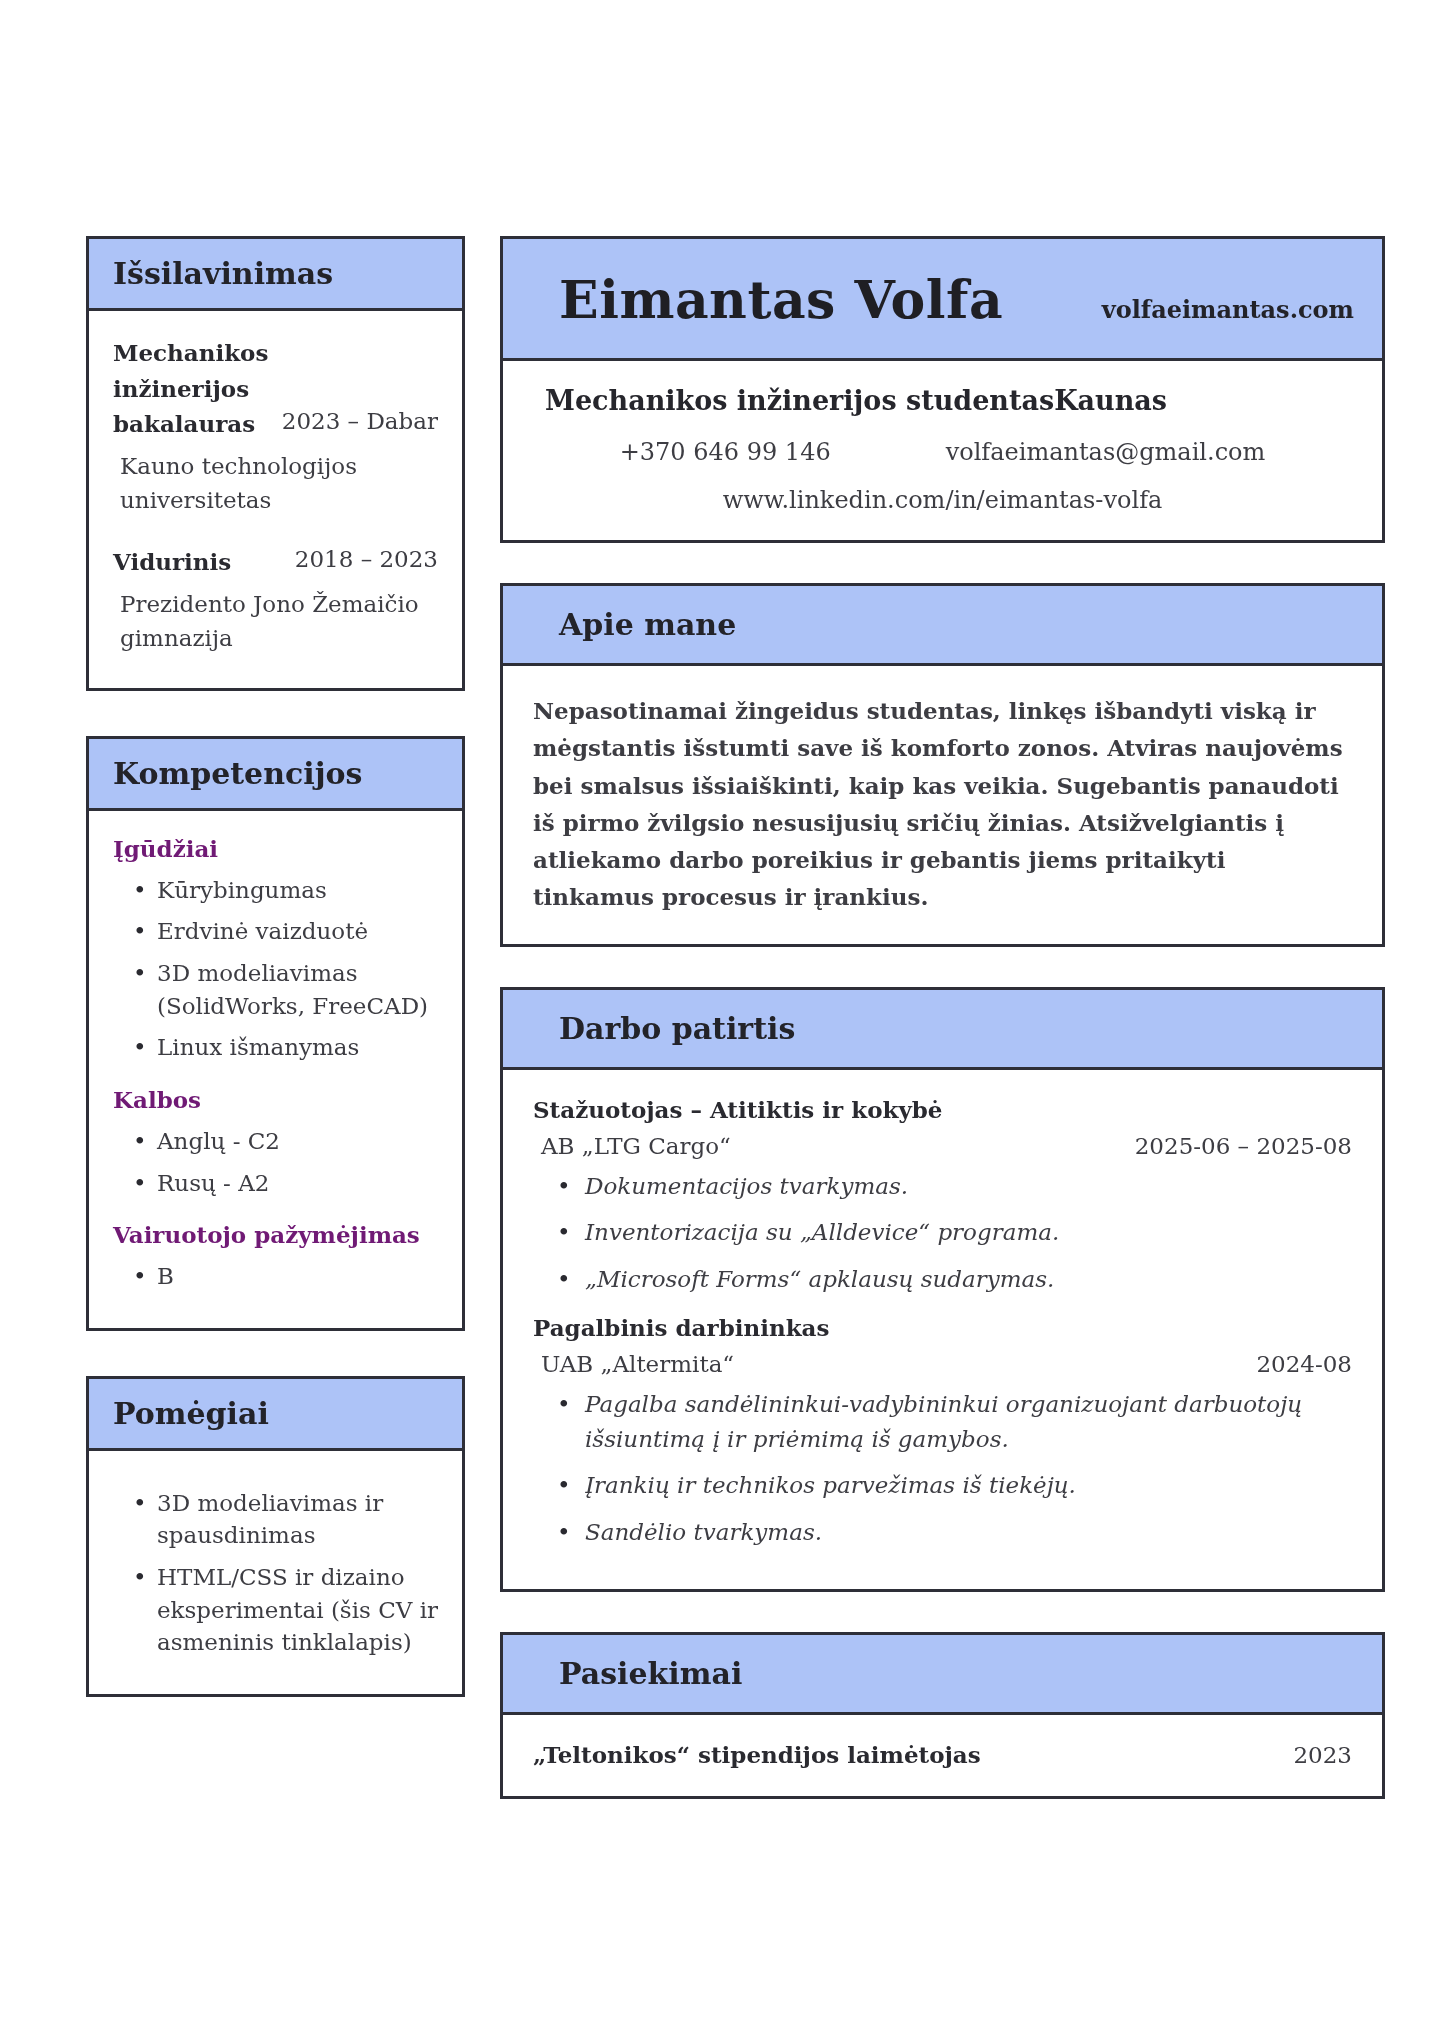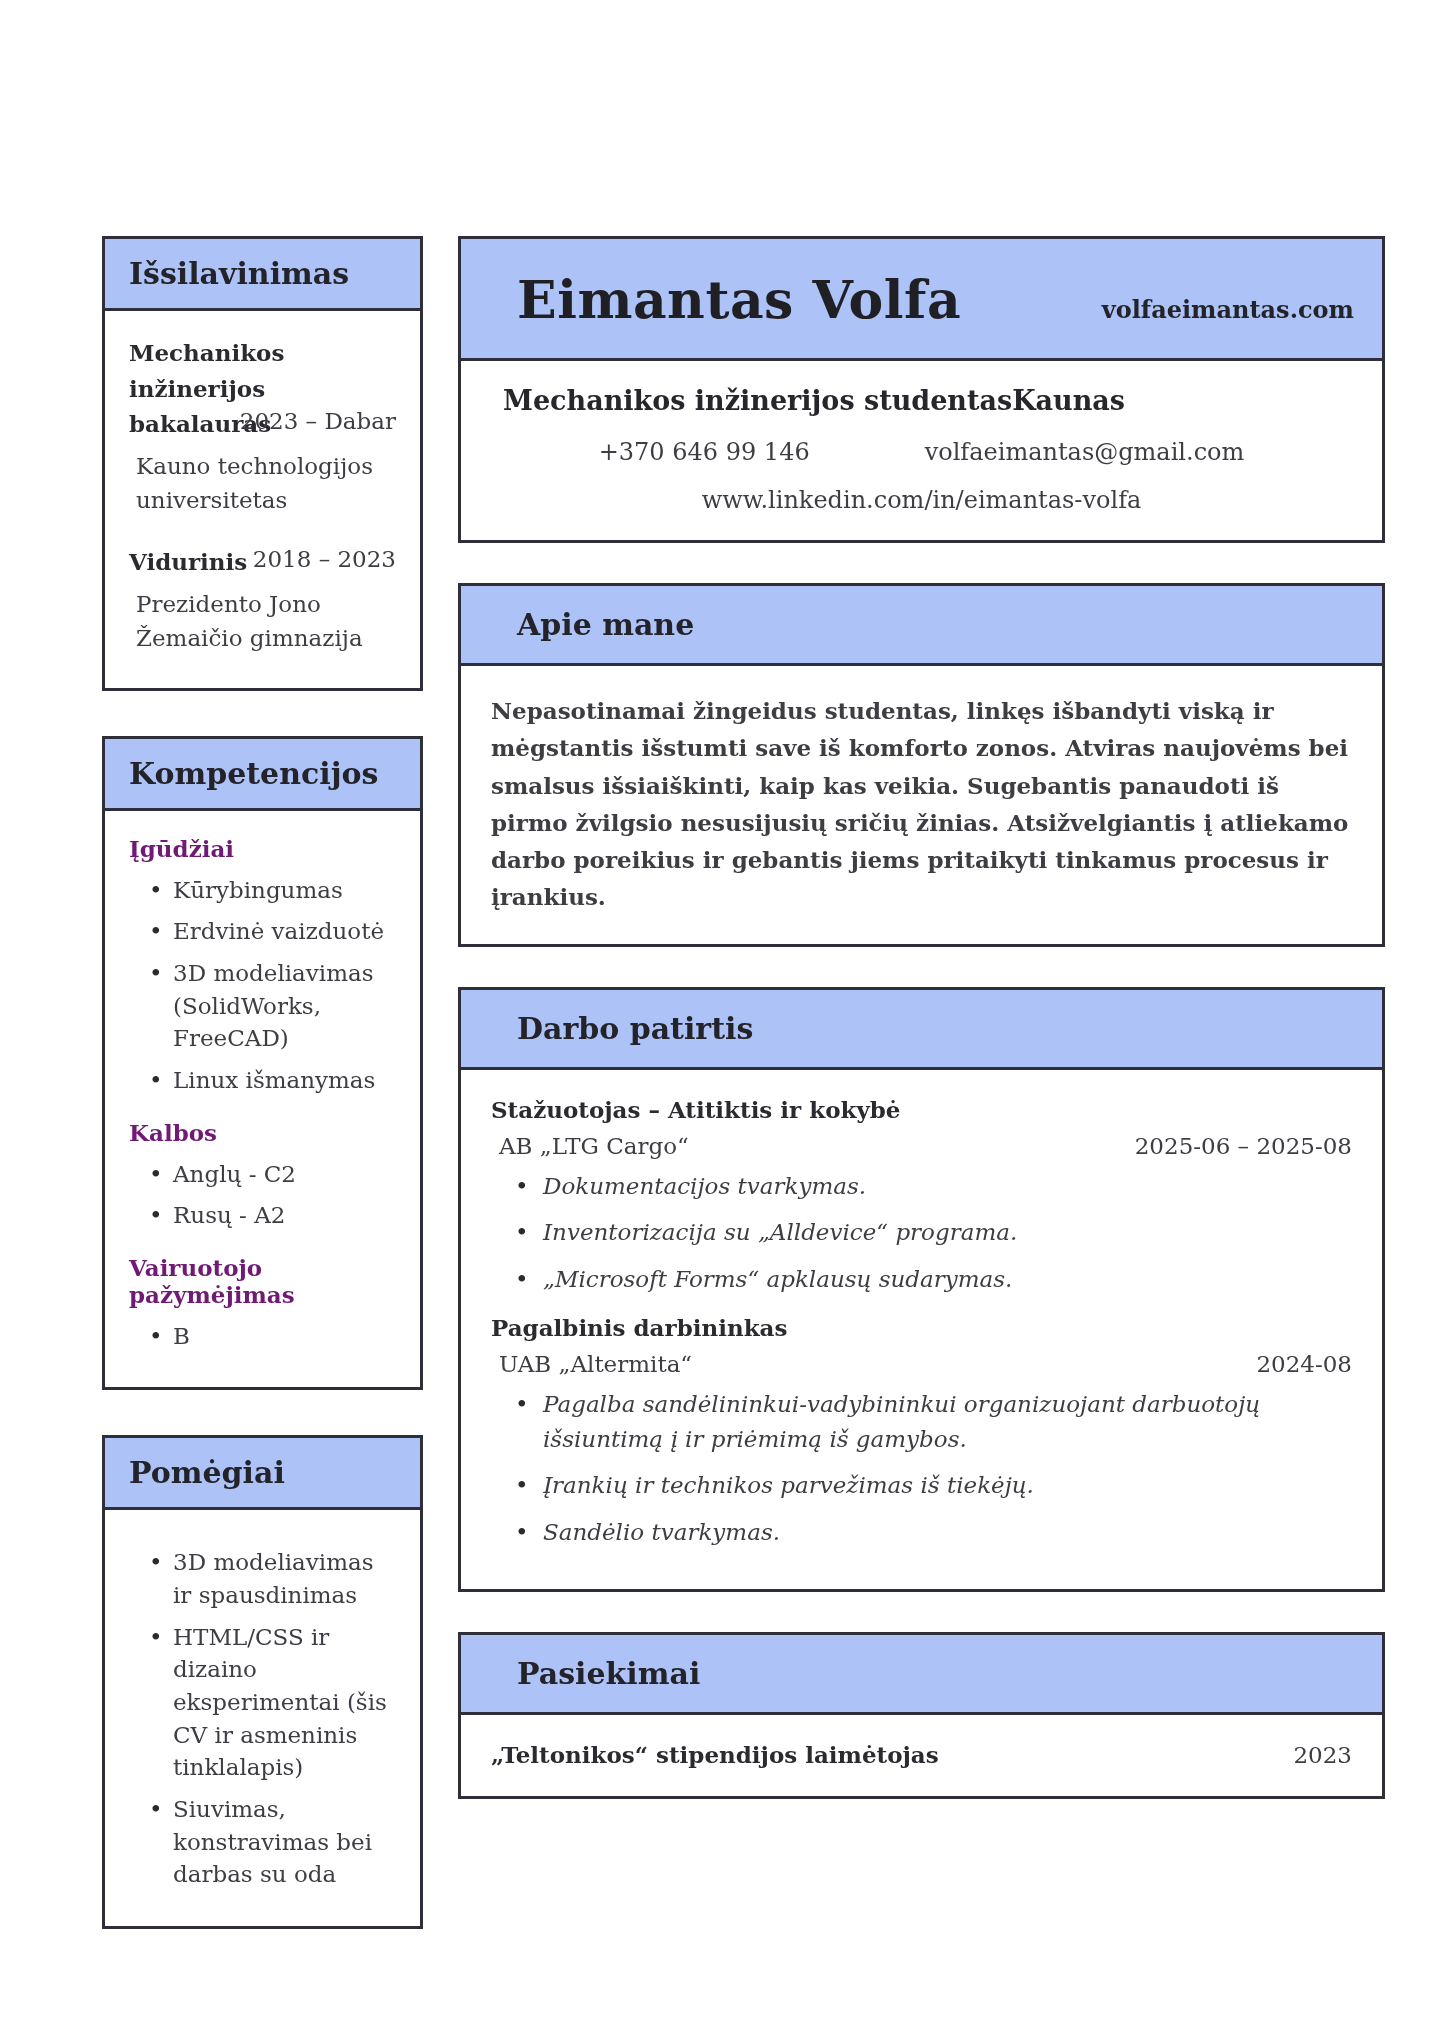--- a/index.html
+++ b/index.html
@@ -20,21 +20,21 @@
     border: 3px solid #2e2f38;
     background: #ffffff;
   }
   .box-header {
     background: #adc3f7;
     border-bottom: 3px solid #2e2f38;
     font-weight: bold;
     color: #232329;
   }
   
-  .sidebar { width: 321px; flex-shrink: 0; margin-left: 16px; }
+  .sidebar { width: 379px; flex-shrink: 0; }
   .sidebar .box { margin-bottom: 45px; }
   .sidebar .box-header {
     font-size: 30px;
     padding: 17px 24px;
   }
   .sidebar .box-content {
     padding: 24px 24px 26px 24px;
     font-size: 23px;
   }
   .edu-entry { margin-bottom: 26px; }
@@ -184,21 +184,20 @@
         </ul>
       </div>
     </div>
 
     <div class="box">
       <div class="box-header">Pomėgiai</div>
       <div class="box-content">
         <ul class="plain">
           <li>3D modeliavimas ir spausdinimas</li>
           <li>HTML/CSS ir dizaino eksperimentai (šis CV ir asmeninis tinklalapis)</li>
-          <li>Siuvimas, konstravimas bei darbas su oda</li>
         </ul>
       </div>
     </div>
 
   </div>
 
   <div class="main">
 
     <div>
       <div class="name-box">

